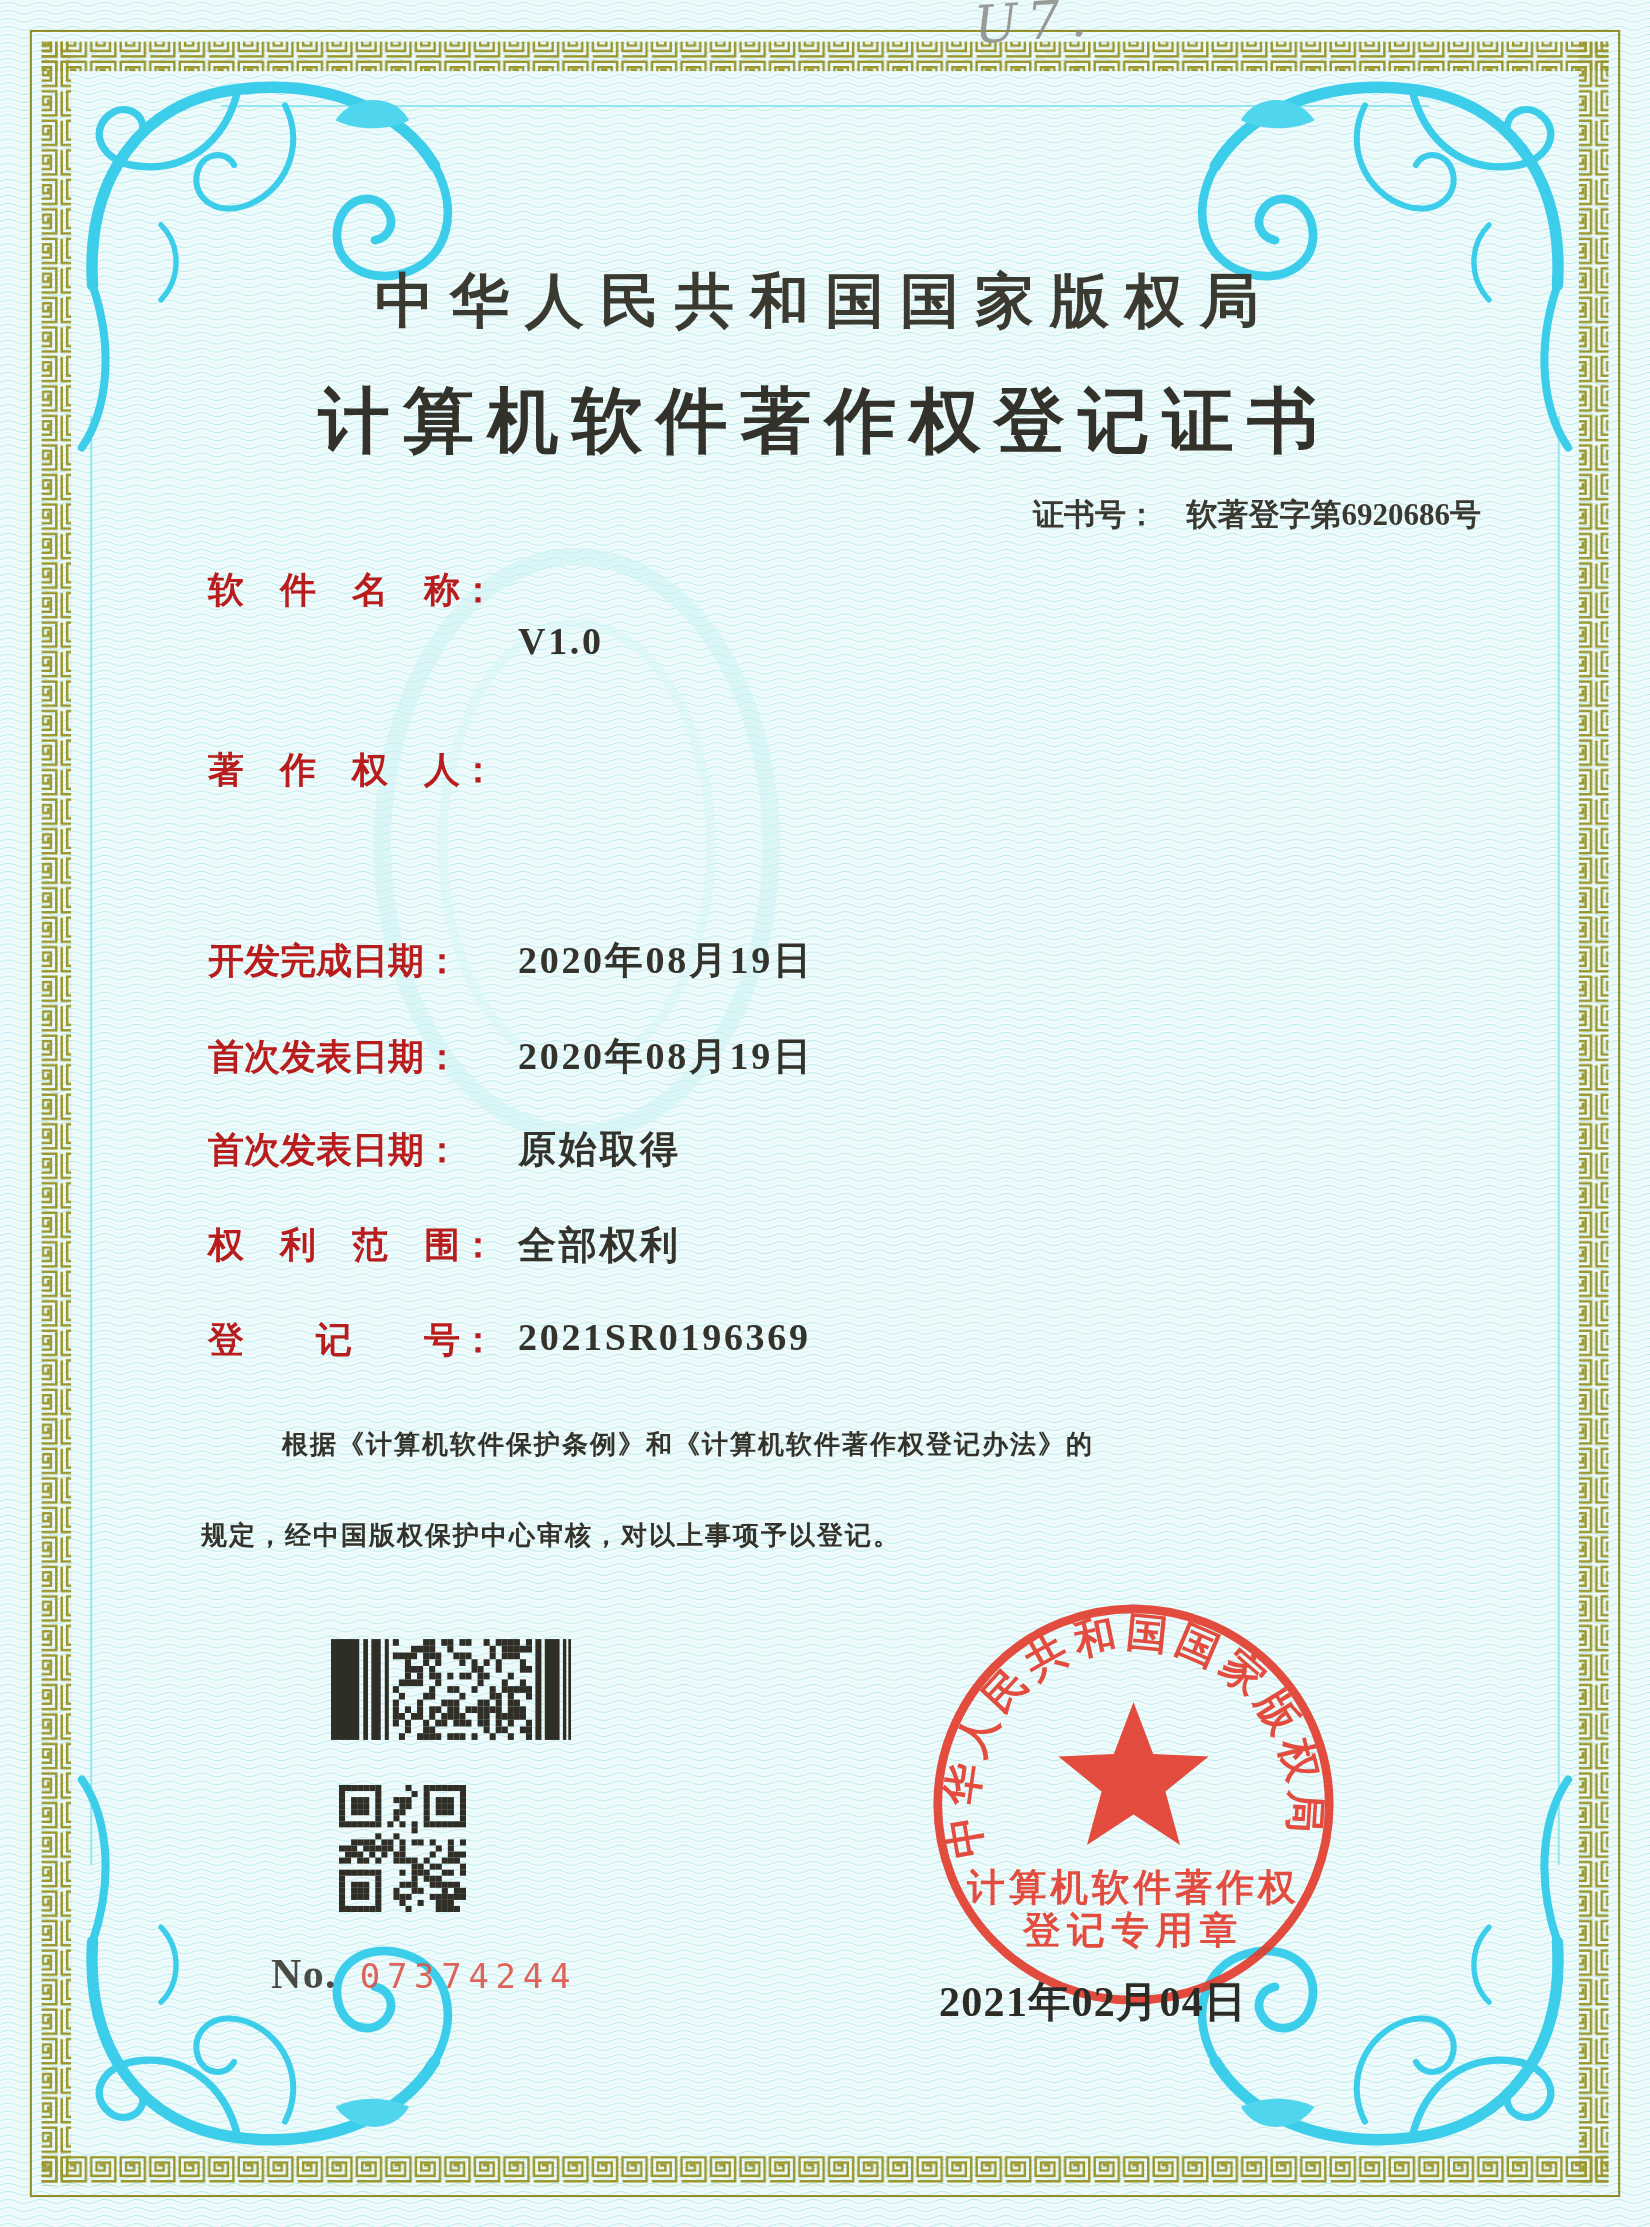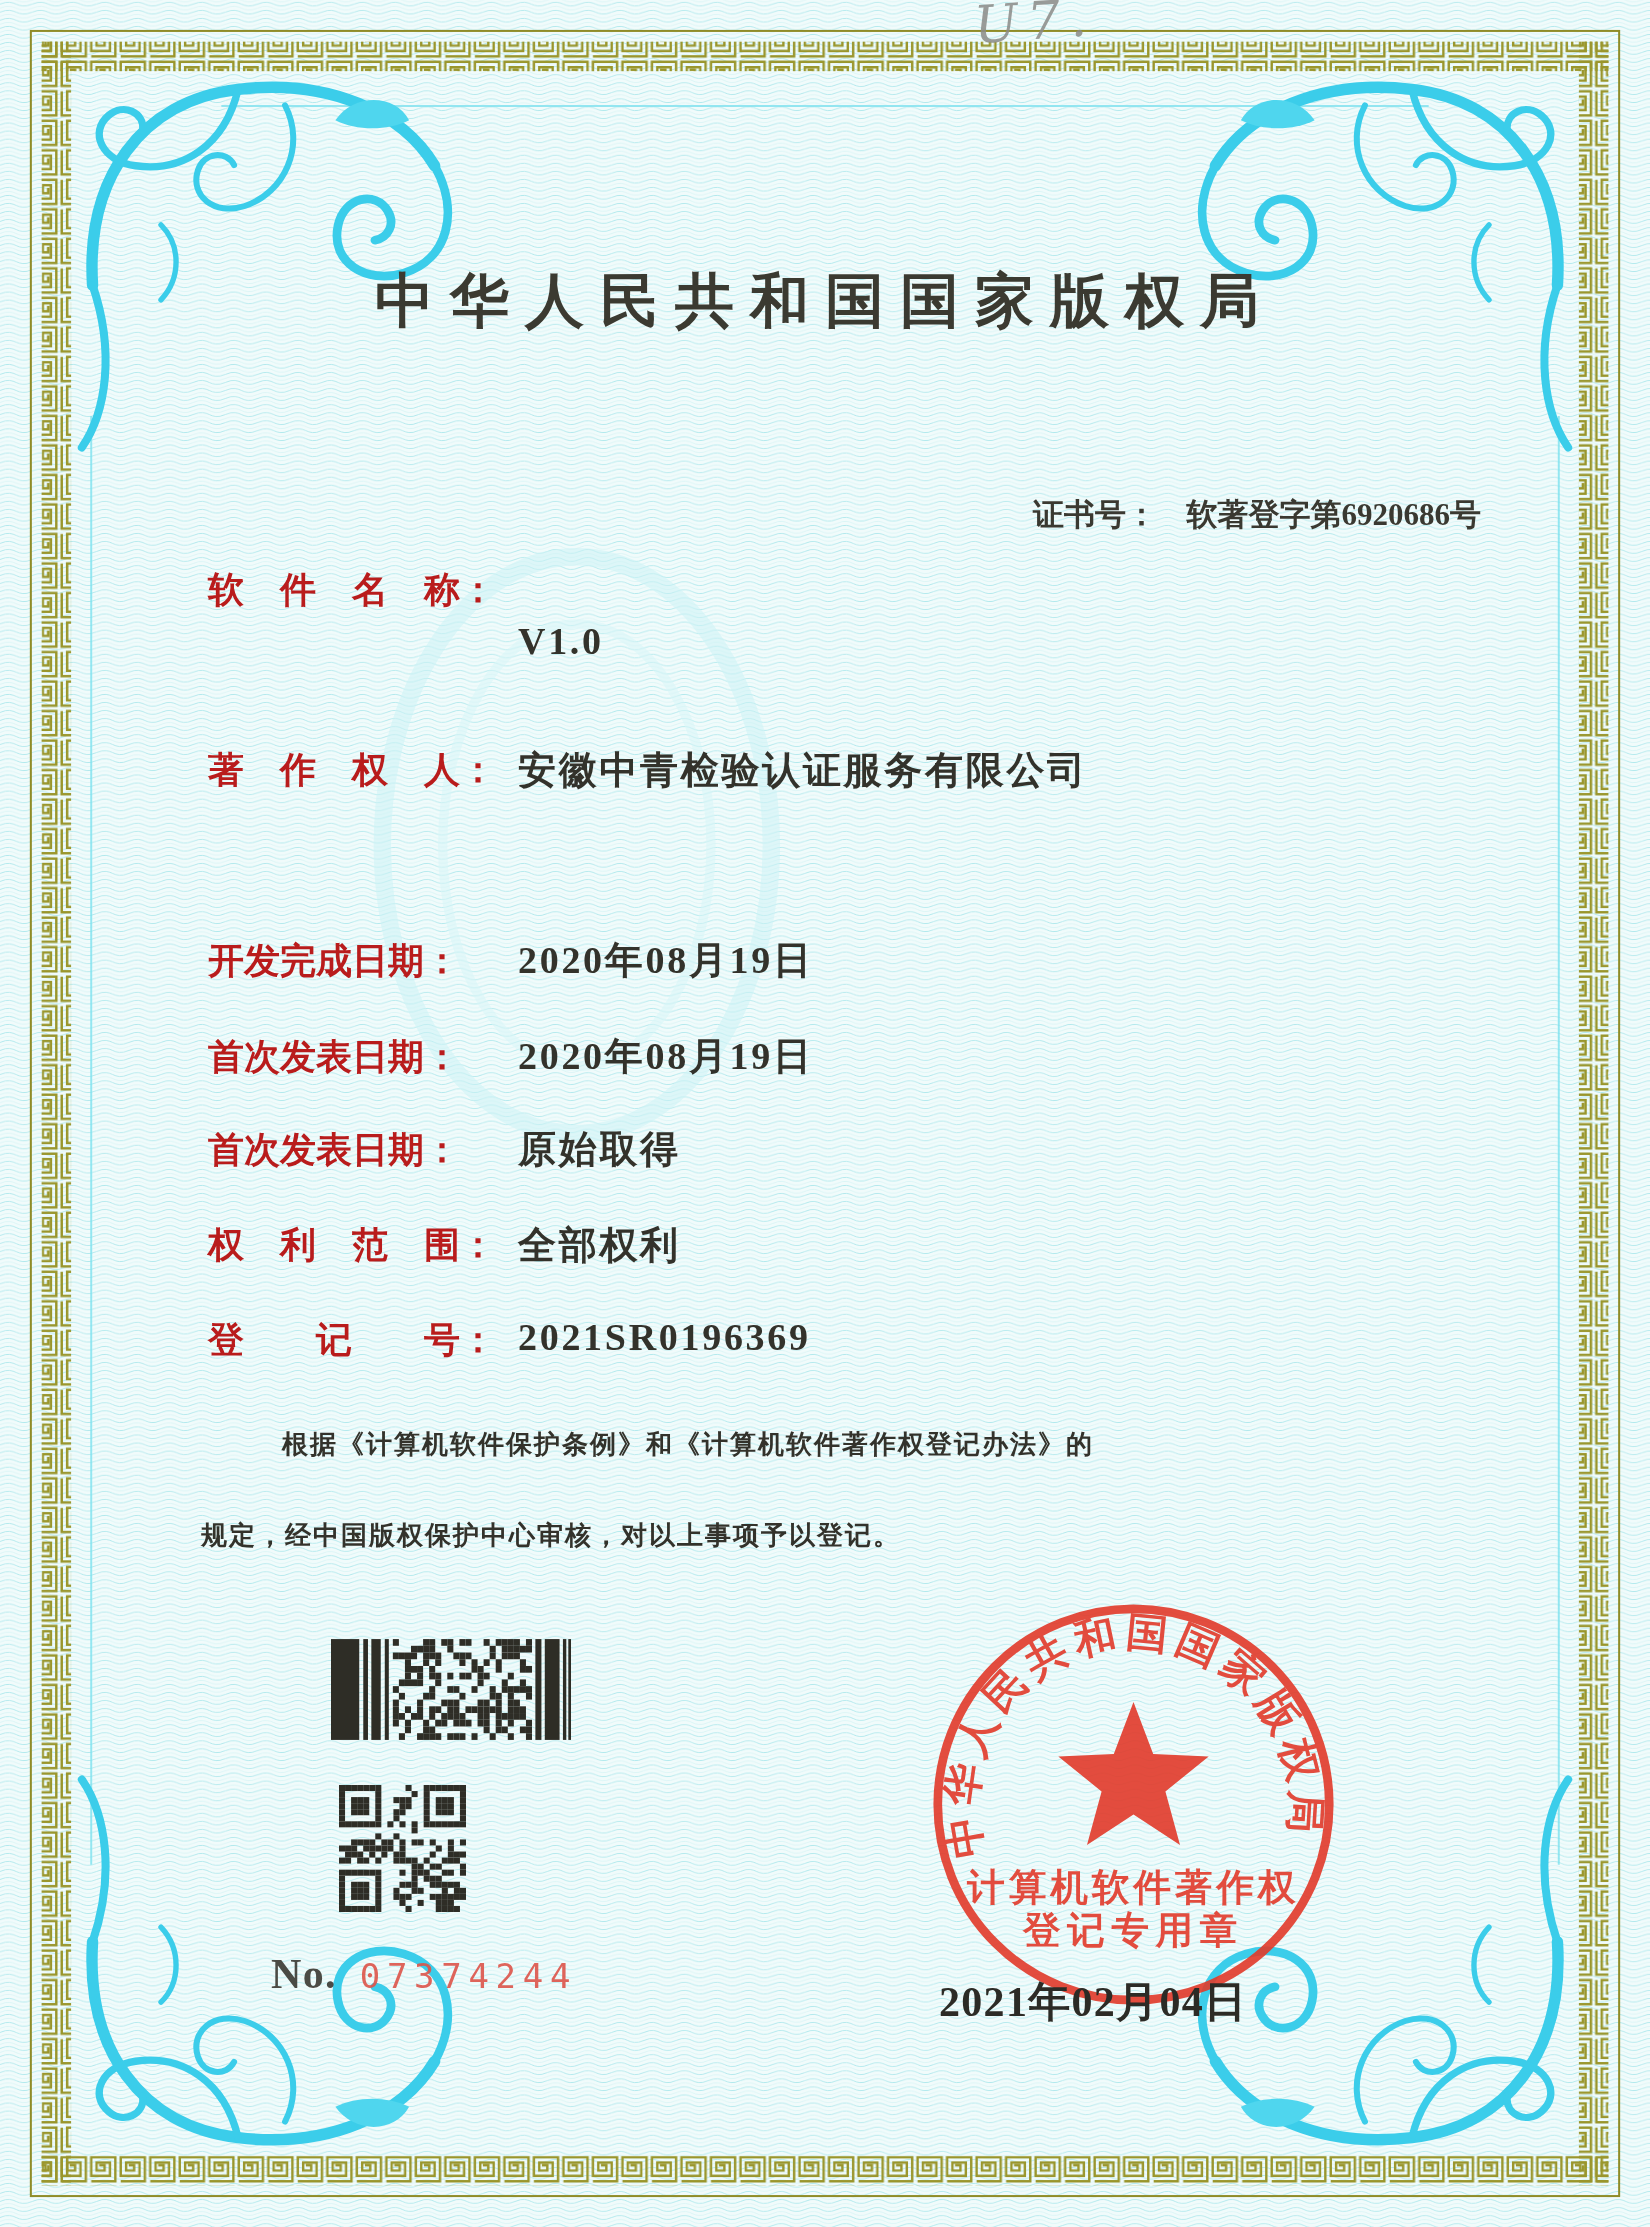--- a/index.html
+++ b/index.html
@@ -89,30 +89,30 @@
         <use href="#flr" transform="translate(120,3225) scale(1,-1)"></use>
       </g>
     <g>
         <use href="#flr" transform="translate(2340,3225) scale(-1,-1)"></use>
       </g>
   </svg>
 
   <div class="abs handwrite">U7.</div>
 
   <div class="abs authority">中华人民共和国国家版权局</div>
+  <div class="abs cert-title">计算机软件著作权登记证书</div>
 
   <div class="abs certno">
     <span>证书号：</span><span class="gap"></span><span>软著登字第6920686号</span>
   </div>
 
   <div class="abs lbl" style="top:566px">软　件　名　称：</div>
   <div class="abs val" style="top:619px">V1.0</div>
 
   <div class="abs lbl" style="top:746px">著　作　权　人：</div>
-  <div class="abs val" style="top:745px">安徽中青检验认证服务有限公司</div>
 
   <div class="abs lbl" style="top:937px">开发完成日期：</div>
   <div class="abs val" style="top:935px">2020年08月19日</div>
 
   <div class="abs lbl" style="top:1033px">首次发表日期：</div>
   <div class="abs val" style="top:1031px">2020年08月19日</div>
 
   <div class="abs lbl" style="top:1126px">首次发表日期：</div>
   <div class="abs val" style="top:1124px">原始取得</div>
 

